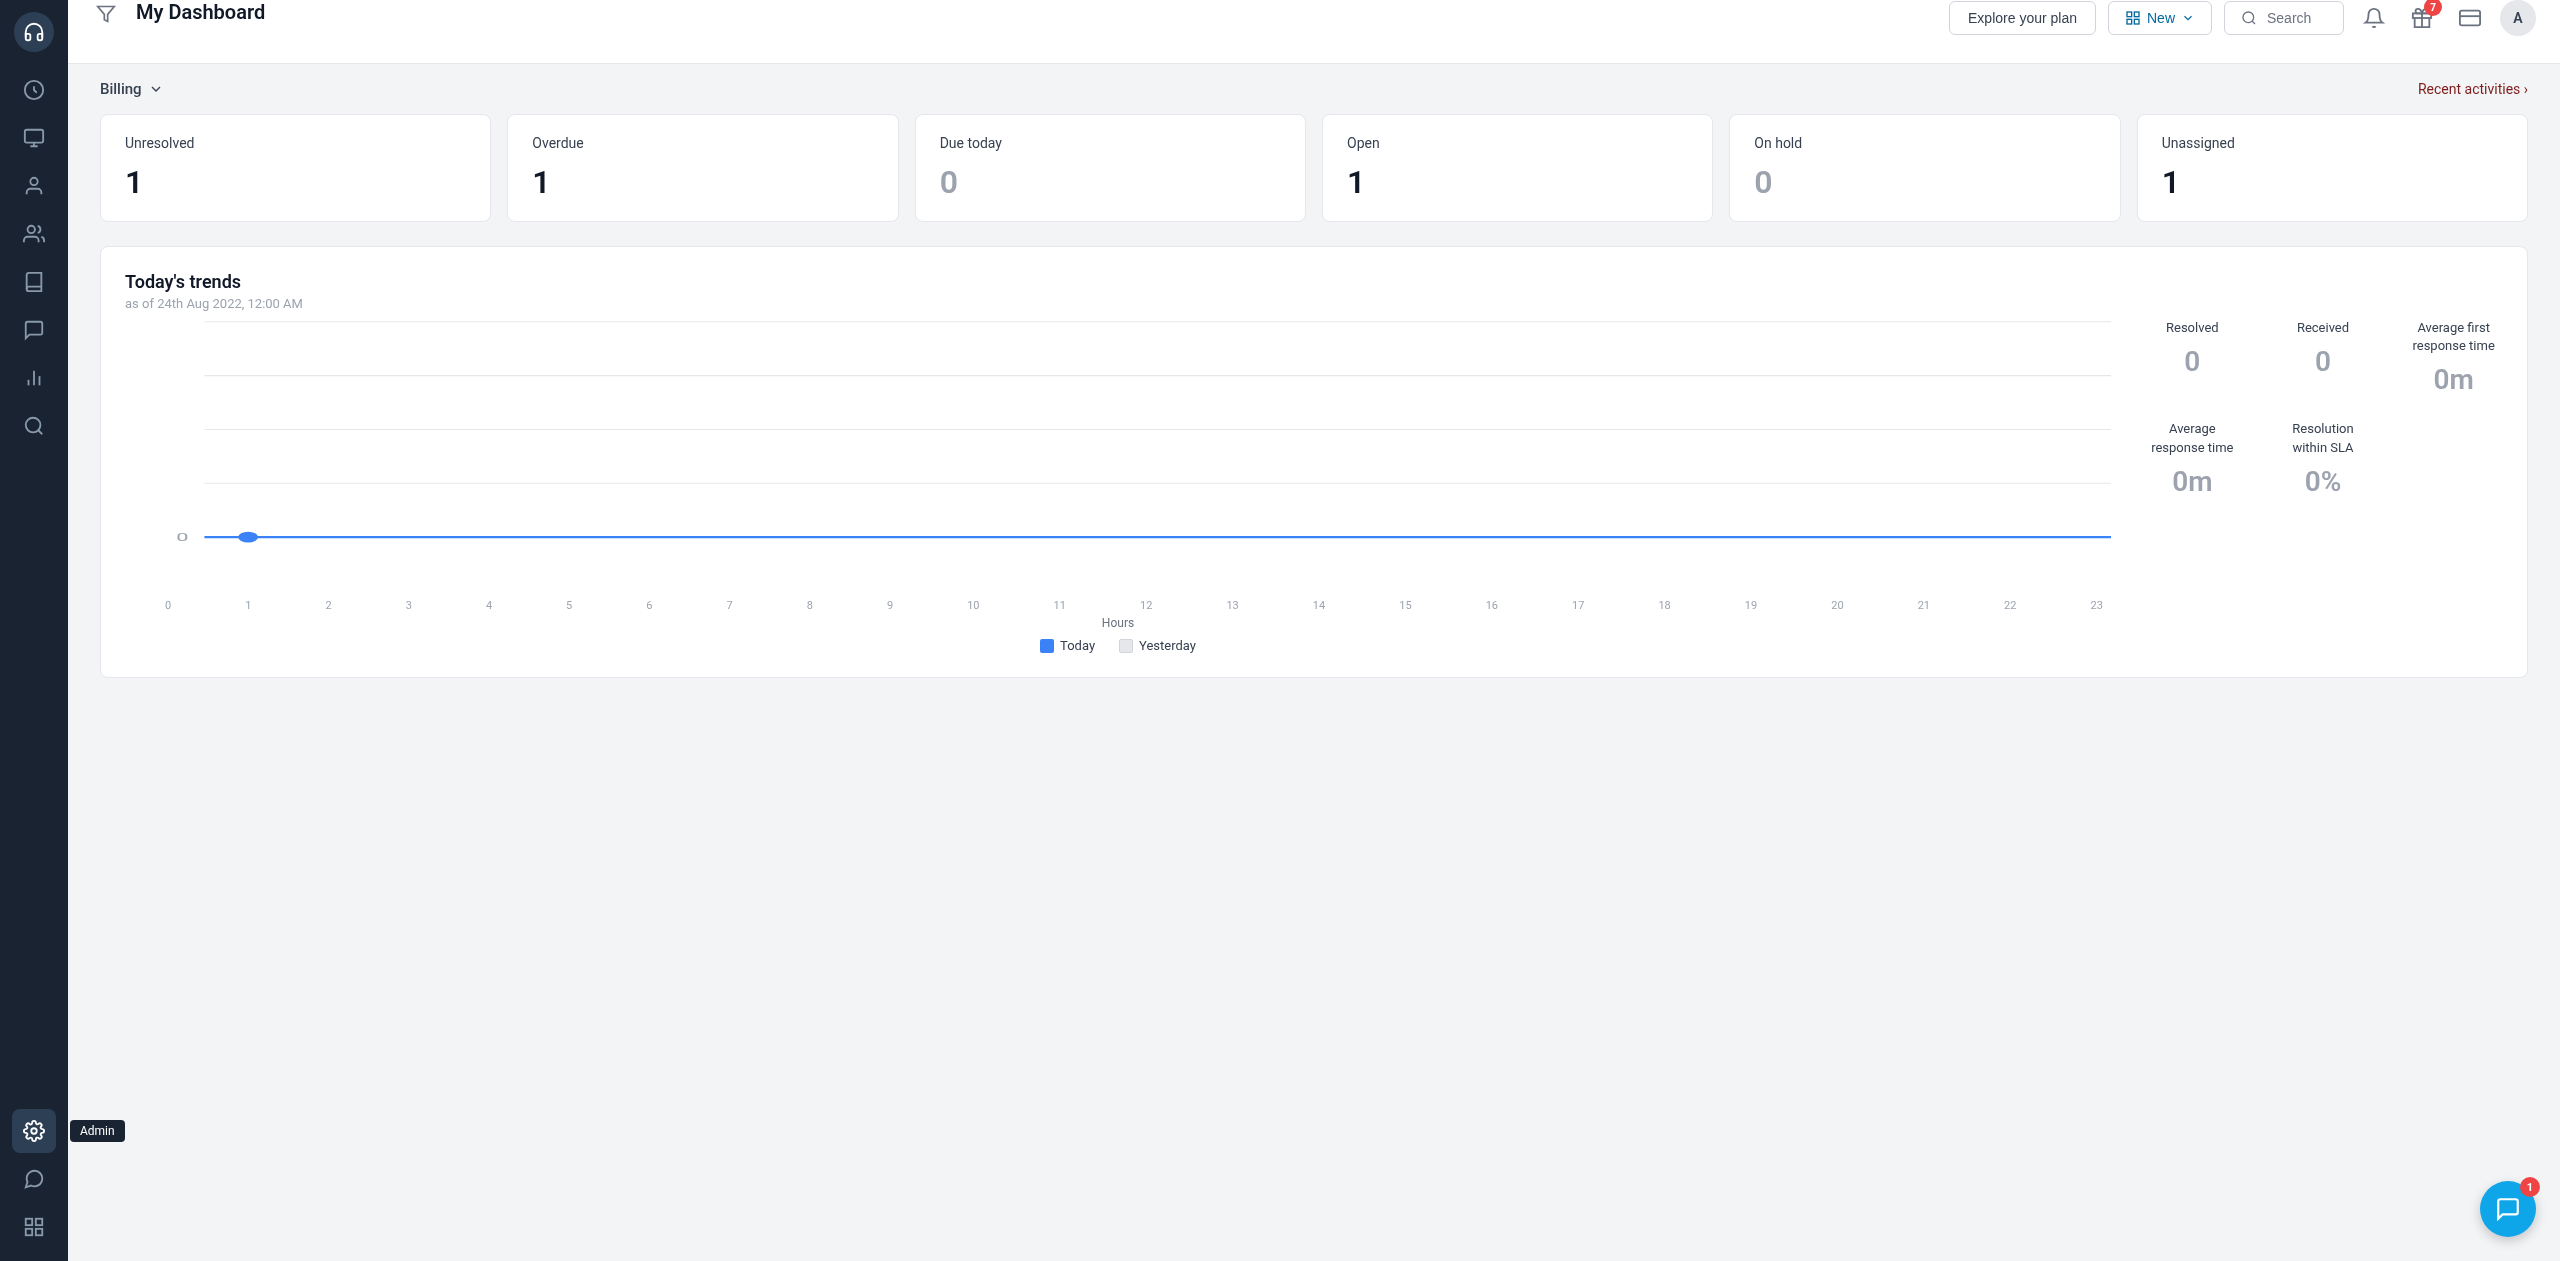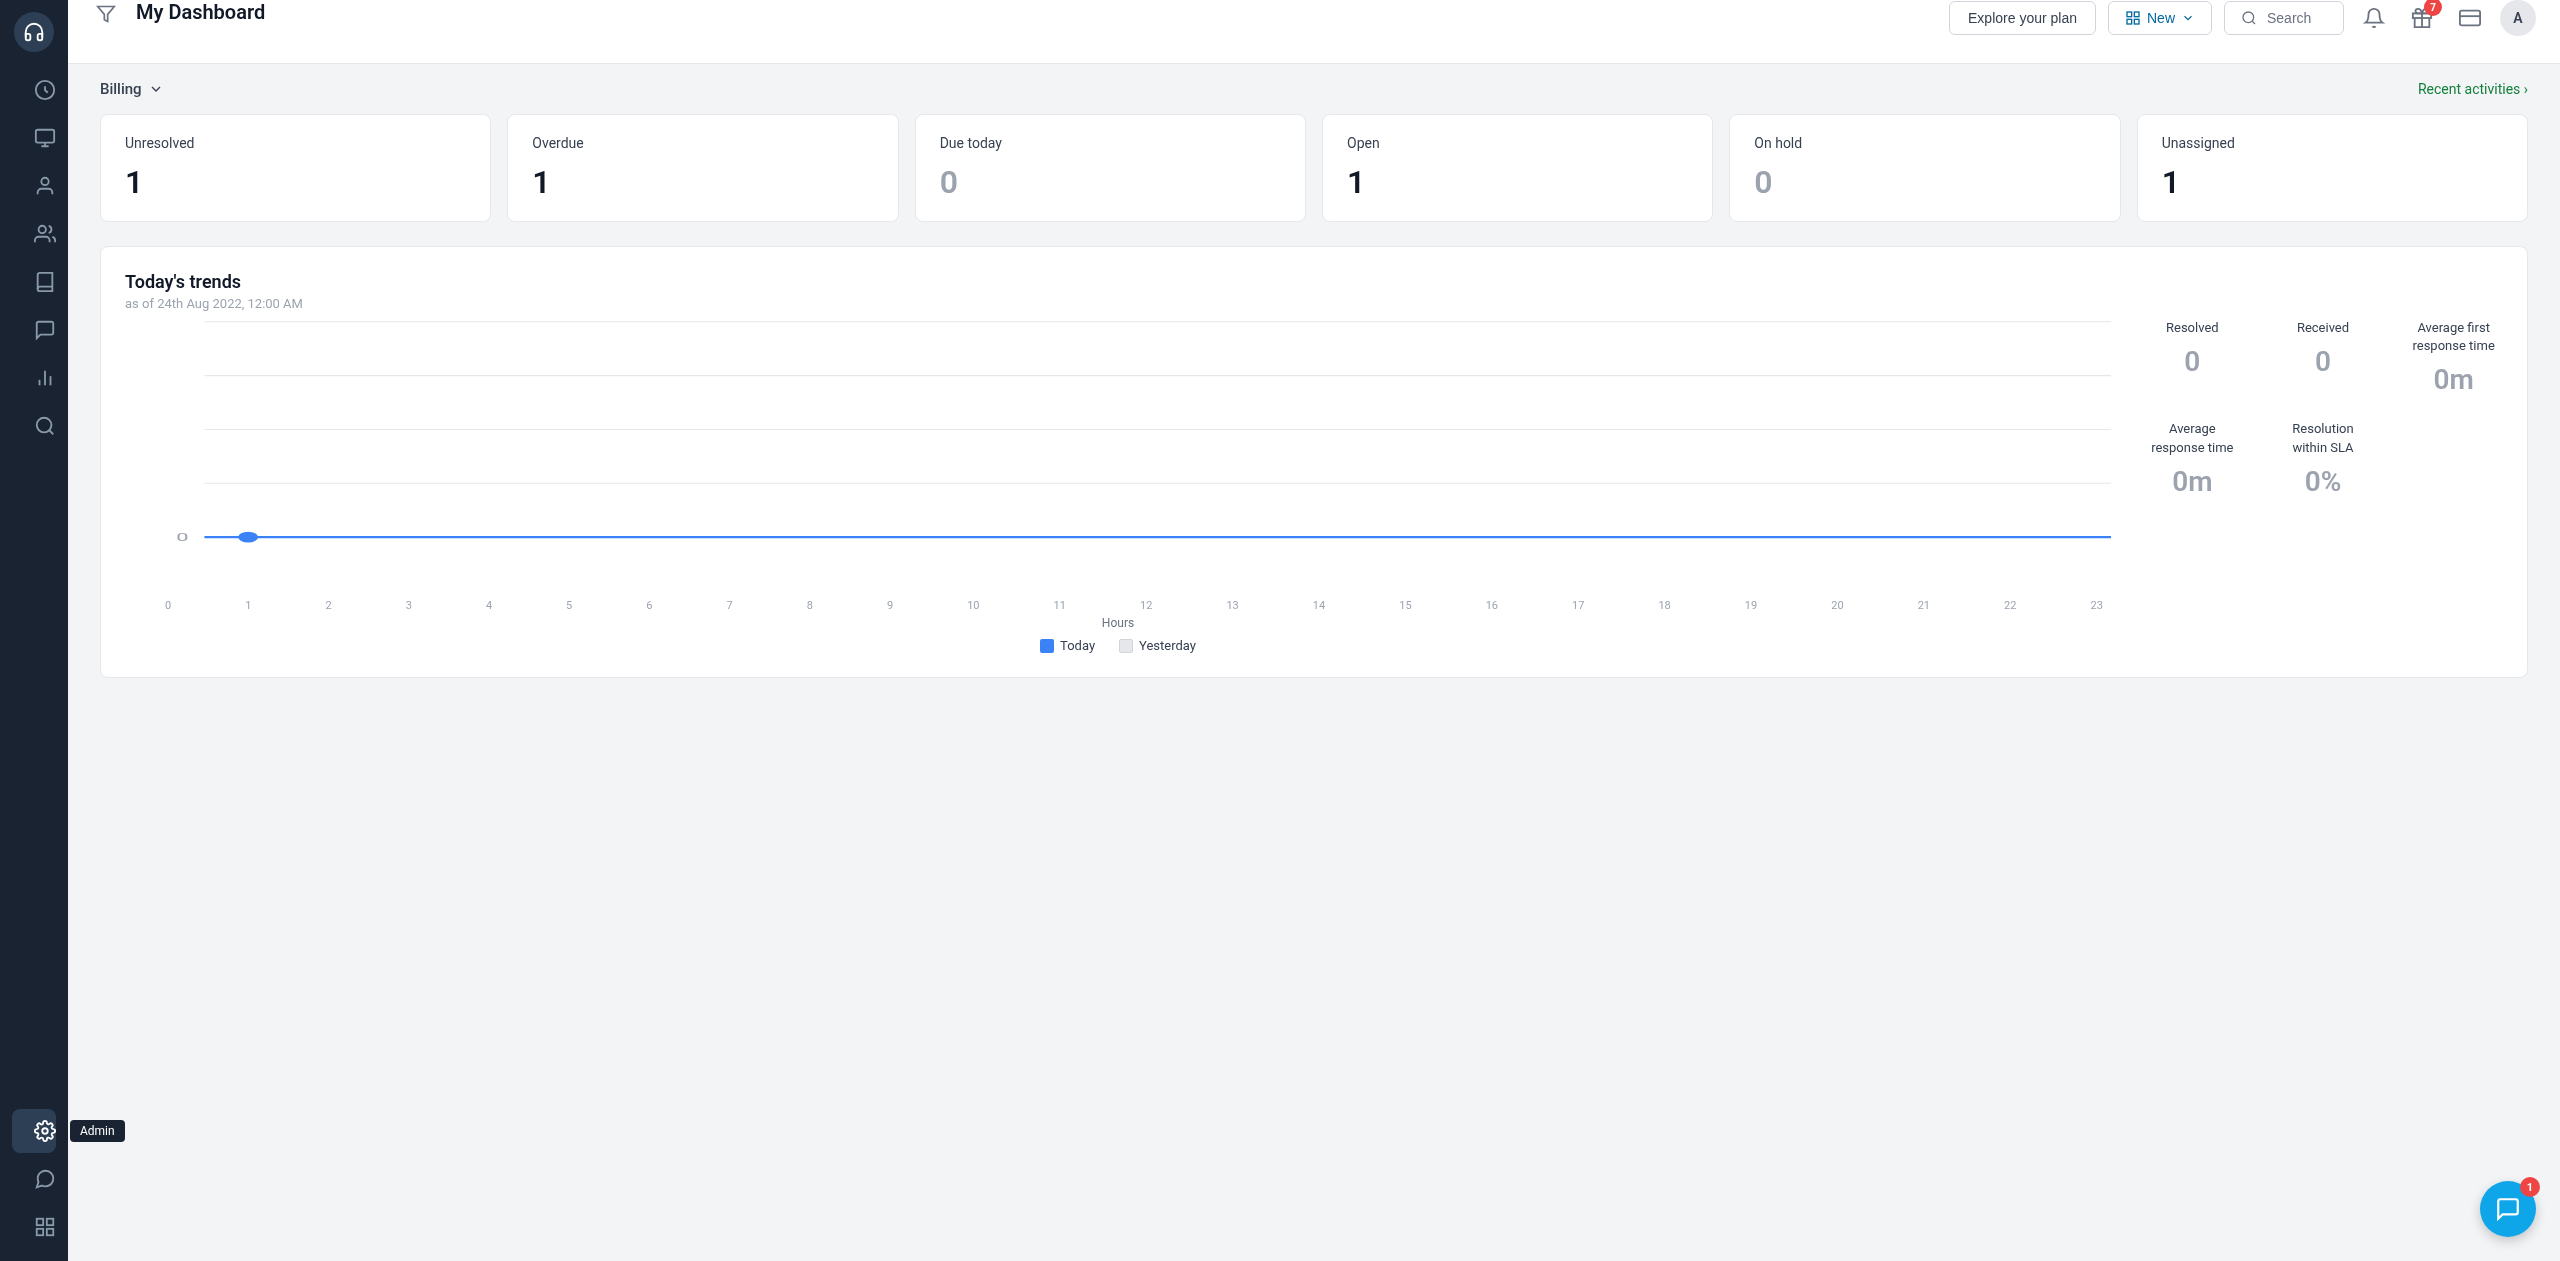--- a/index.html
+++ b/index.html
@@ -23,21 +23,21 @@
       background: #2d3f55;
       border-radius: 50%;
       display: flex; align-items: center; justify-content: center;
       margin-bottom: 12px;
       color: white;
       font-size: 20px;
     }
     .sidebar-icon {
       width: 44px; height: 44px;
       border-radius: 8px;
-      display: flex; align-items: center; justify-content: flex-end;
+      display: flex; align-items: center; justify-content: center;
       color: #8899aa;
       cursor: pointer;
       transition: background 0.15s;
       position: relative;
     }
     .sidebar-icon.active { background: #2d3f55; color: #fff; }
     .sidebar-icon svg { width: 22px; height: 22px; }
     .sidebar-spacer { flex: 1; }
     .sidebar-tooltip {
       position: absolute;
@@ -164,21 +164,21 @@
       display: flex;
       align-items: center;
       gap: 6px;
       font-size: 15px;
       font-weight: 500;
       color: #374151;
       cursor: pointer;
     }
     .recent-activities-link {
       font-size: 14px;
-      color: #15803d;
+      color: #7f1d1d;
       cursor: pointer;
       display: flex;
       align-items: center;
       gap: 4px;
     }
 
     
     .stats-grid {
       display: grid;
       grid-template-columns: repeat(6, 1fr);

